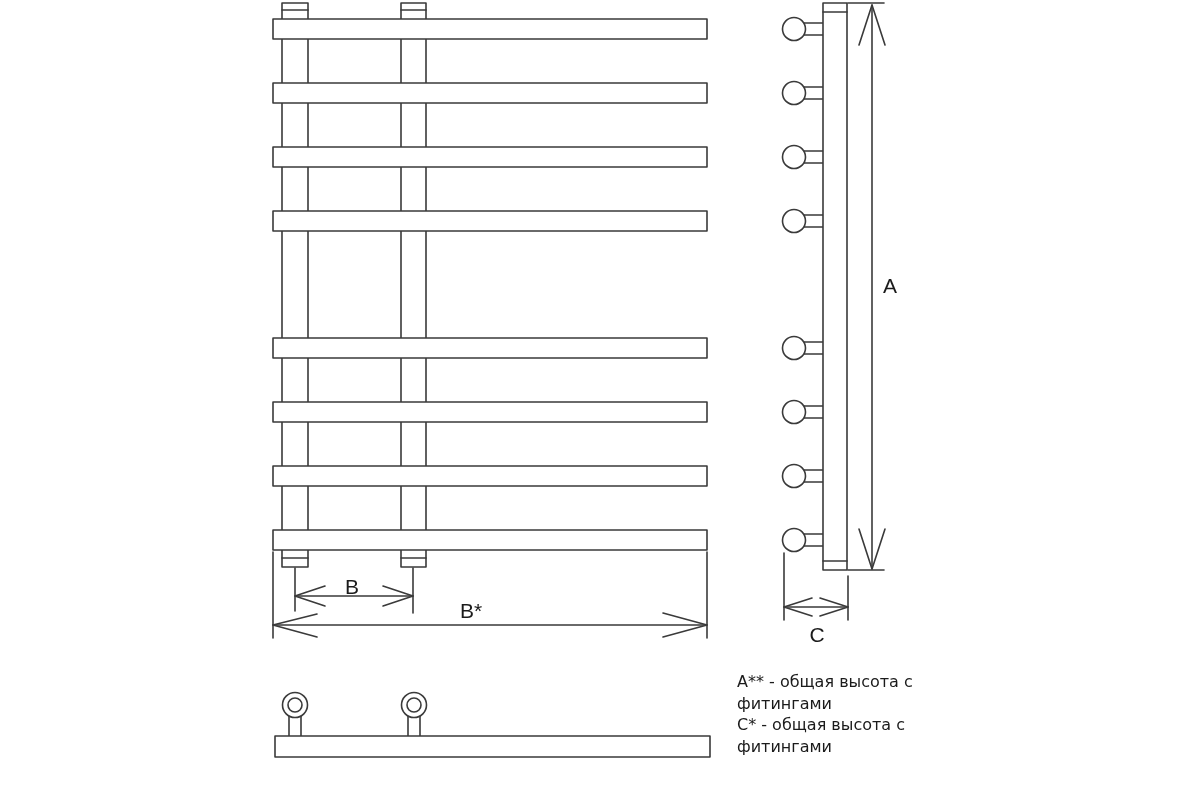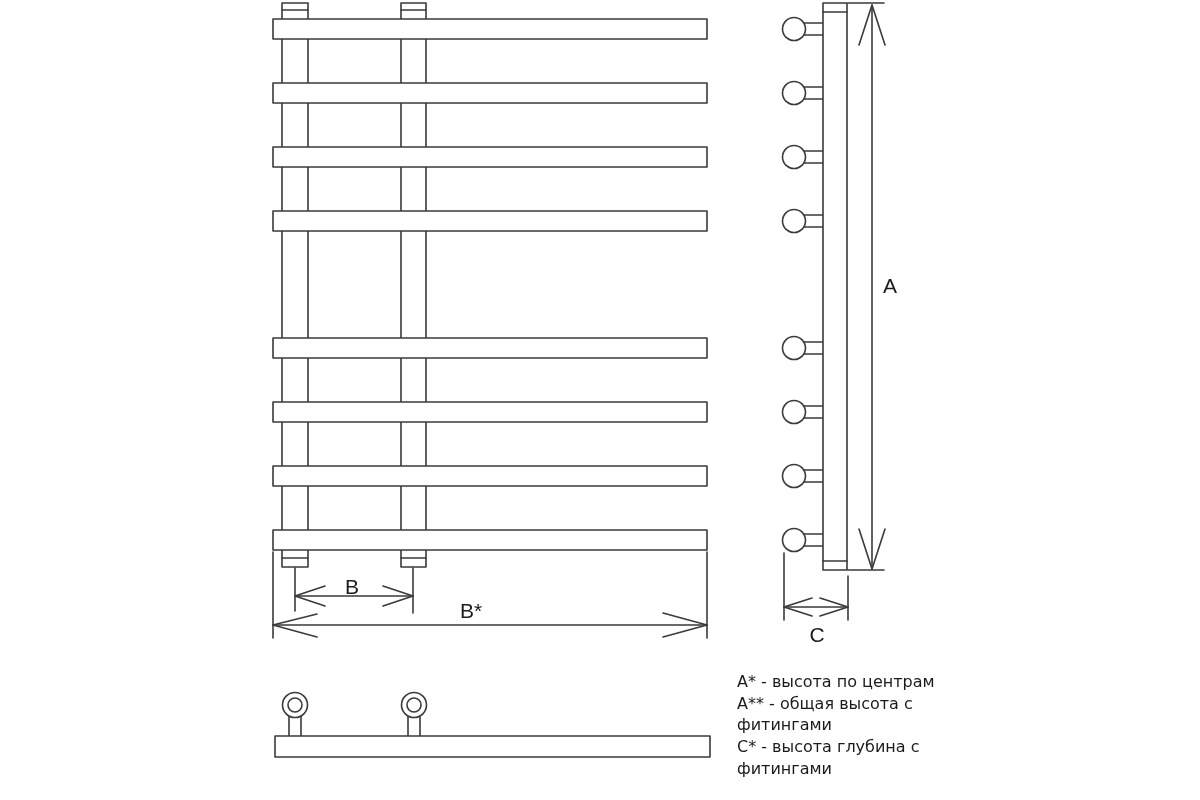--- a/index.html
+++ b/index.html
@@ -156,20 +156,19 @@
           <circle cx="414" cy="705" r="7" fill="#ffffff"></circle>
         </g>
 
         <rect x="275" y="736" width="435" height="21" fill="#ffffff"></rect>
       </g>
 
     </g>
   </svg>
 
   <div id="legend">
-    <div class="legend-line">A* - высота по центрам</div>
     <div class="legend-line">A** - общая высота с</div>
     <div class="legend-line">фитингами</div>
-    <div class="legend-line">C* - высота глубина с</div>
+    <div class="legend-line">C* - общая высота с</div>
     <div class="legend-line">фитингами</div>
   </div>
 
 </div>
 
 </body></html>

